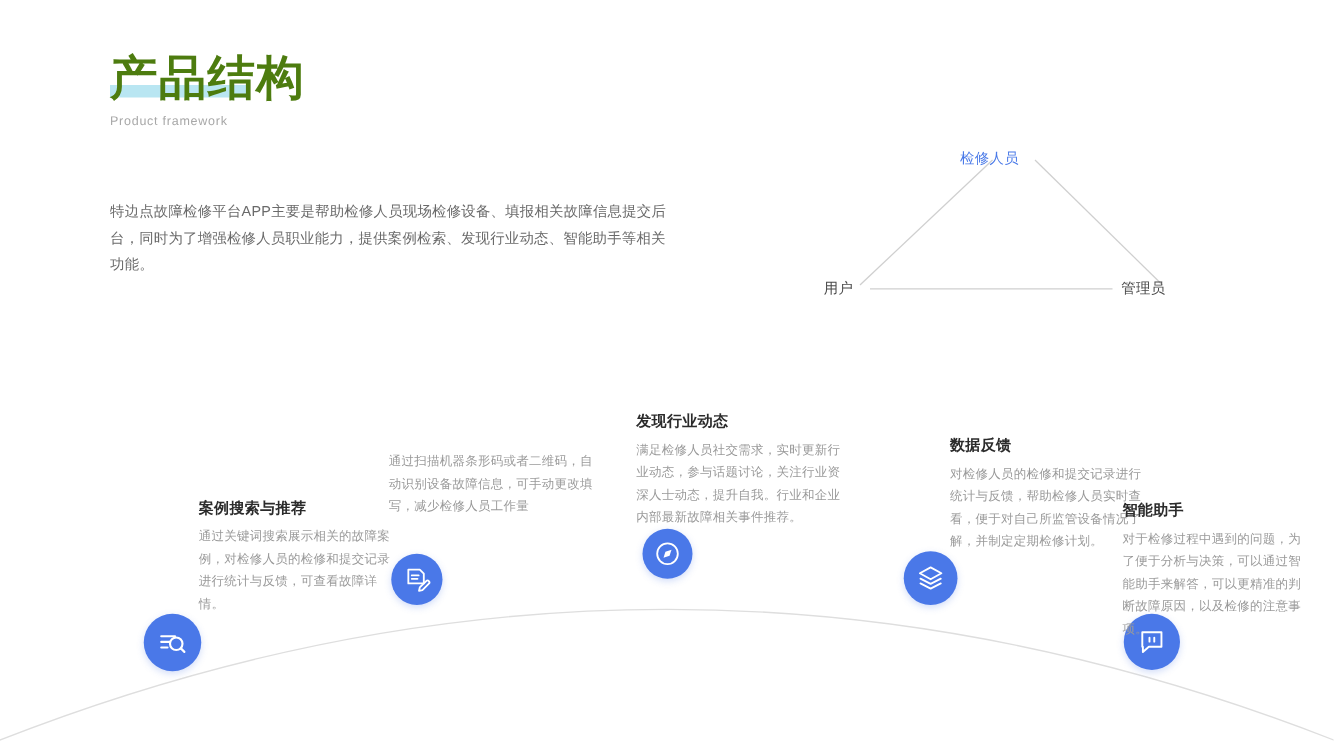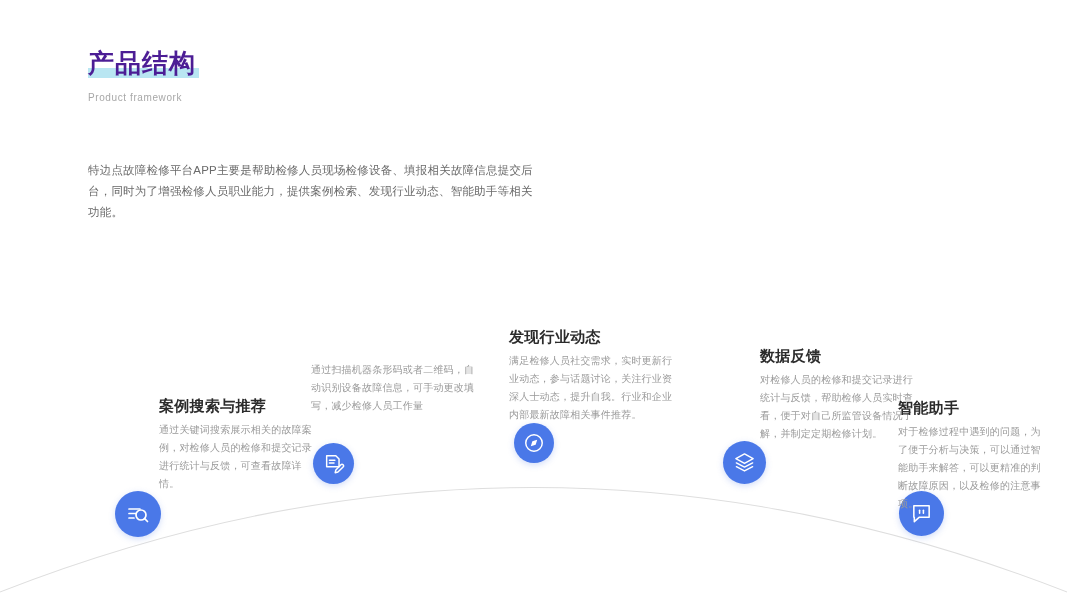--- a/index.html
+++ b/index.html
@@ -39,23 +39,23 @@
     left: 0px;
     bottom: 2px;
     width: 111px;
     height: 10px;
     background: #b9e6f2;
     z-index: 0;
   }
   #page-title {
     position: relative;
     z-index: 1;
-    font-size: 26px;
+    font-size: 38px;
     font-weight: bold;
-    color: #4c1d95;
+    color: #4d7c0f;
     letter-spacing: 1px;
     line-height: 34px;
     white-space: nowrap;
   }
   #page-subtitle {
     margin-top: 9px;
     font-size: 10px;
     color: #a8a8a8;
     letter-spacing: 0.6px;
     line-height: 18px;
@@ -126,21 +126,21 @@
     background: #4a78e8;
     display: flex;
     align-items: center;
     justify-content: center;
     box-shadow: 0 2px 6px rgba(74,120,232,0.25);
   }
   .feature-text {
     position: absolute;
   }
   .feature-title {
-    font-size: 15px;
+    font-size: 12px;
     font-weight: bold;
     color: #2b2b2b;
     line-height: 16px;
     letter-spacing: 0.3px;
     margin-bottom: 7px;
     white-space: nowrap;
   }
   .feature-desc {
     font-size: 10px;
     line-height: 18px;
@@ -174,20 +174,30 @@
   <div id="title-block">
     <div id="title-wrap">
       <div id="title-highlight"></div>
       <div id="page-title">产品结构</div>
     </div>
     <div id="page-subtitle">Product framework</div>
   </div>
 
   <div id="intro-paragraph">特边点故障检修平台APP主要是帮助检修人员现场检修设备、填报相关故障信息提交后台，同时为了增强检修人员职业能力，提供案例检索、发现行业动态、智能助手等相关功能。</div>
 
+  <div id="triangle-diagram">
+    <svg id="triangle-svg" width="340" height="140" viewBox="0 0 340 140">
+      <line x1="154" y1="16" x2="48" y2="116" stroke="#cfcfcf" stroke-width="1"></line>
+      <line x1="188" y1="16" x2="290" y2="116" stroke="#cfcfcf" stroke-width="1"></line>
+      <line x1="56" y1="119" x2="250" y2="119" stroke="#cfcfcf" stroke-width="1"></line>
+    </svg>
+    <div class="tri-label" id="tri-label-apex">检修人员</div>
+    <div class="tri-label" id="tri-label-left">用户</div>
+    <div class="tri-label" id="tri-label-right">管理员</div>
+  </div>
 
   <svg id="arc-svg" width="1067" height="220" viewBox="0 0 1067 220">
     <path d="M -20 220 Q 533 -5 1087 220" fill="none" stroke="#dedede" stroke-width="1.1"></path>
   </svg>
 
   <div class="feature" id="feature-0">
     <div class="feature-icon">
       <svg class="icon-svg" width="24" height="24" viewBox="0 0 24 24" fill="none" stroke="#ffffff" stroke-width="1.7" stroke-linecap="round">
         <line x1="3" y1="7" x2="14" y2="7"></line>
         <line x1="3" y1="11.5" x2="10" y2="11.5"></line>

